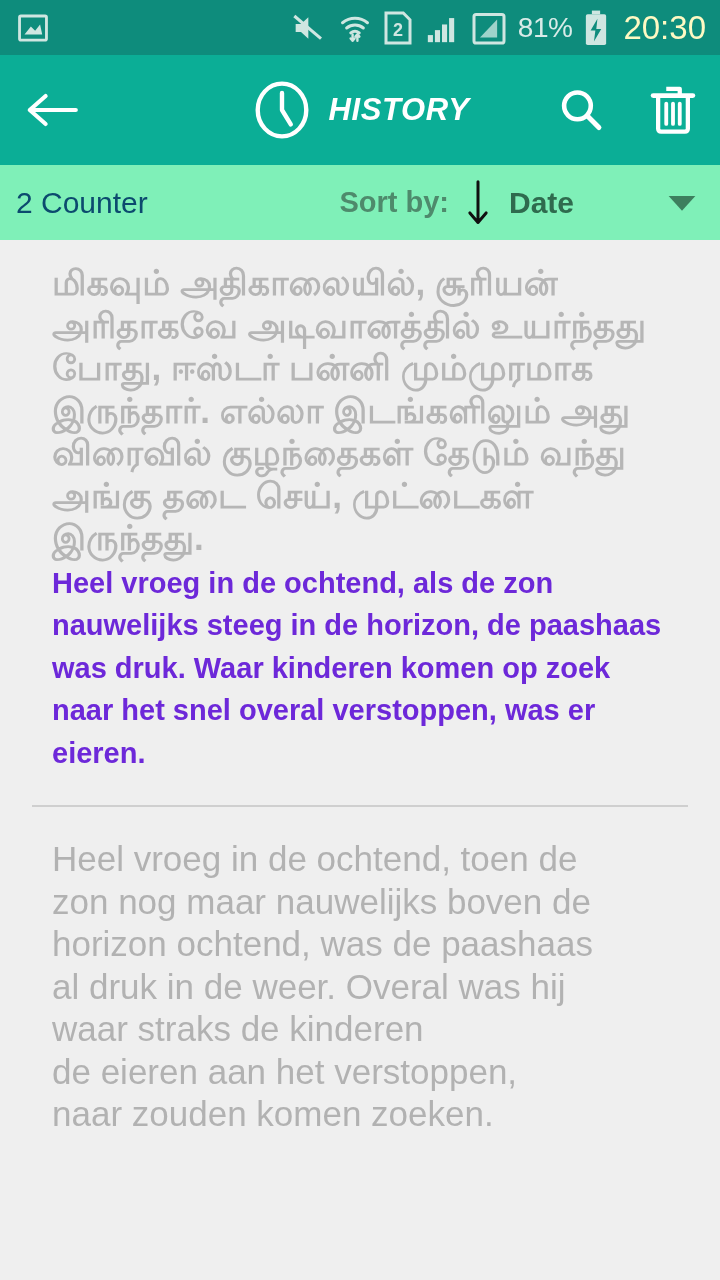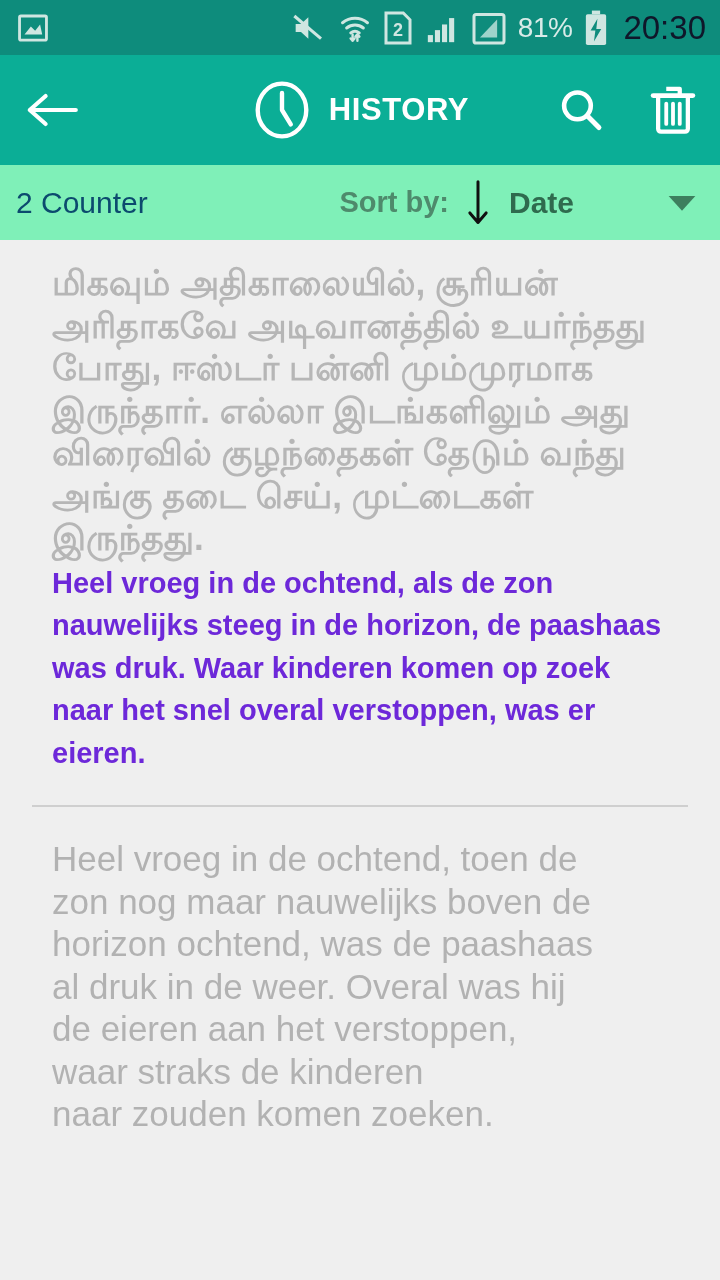--- a/index.html
+++ b/index.html
@@ -19,40 +19,41 @@
     color:#d8ece8;
   }
   .sb-left{ display:flex; align-items:center; }
   .sb-right{ margin-left:auto; display:flex; align-items:center; gap:11px; }
   .sb-ico{ display:flex; align-items:center; justify-content:center; }
   .sb-pct{
     font-size:28px; letter-spacing:-0.5px; color:#d9ebe8;
     font-family:"Liberation Sans", sans-serif;
   }
   .sb-time{
-    font-size:33px; color:#0f172a; letter-spacing:0px; margin-left:3px;
+    font-size:33px; color:#fef9c3; letter-spacing:0px; margin-left:3px;
   }
 
   
   .app-bar{
     height:110px; width:100%;
     background:#0bae96;
     display:flex; align-items:center;
     padding:0 22px 0 24px;
     position:relative;
   }
   .back-btn{ width:56px; height:56px; display:flex; align-items:center; justify-content:center; }
   .title-wrap{
     position:absolute; left:0; right:0;
     display:flex; align-items:center; justify-content:center;
     gap:16px; pointer-events:none;
   }
   .app-title{
     color:#ffffff; font-size:31px; font-weight:bold;
     letter-spacing:0.6px;
+    font-style:italic;
   }
   .bar-actions{ margin-left:auto; display:flex; align-items:center; gap:42px; z-index:3; }
 
   
   .sort-bar{
     height:75px; width:100%;
     background:#7ff0b8;
     display:flex; align-items:center;
     padding:0 22px 0 16px;
   }
@@ -229,19 +230,19 @@
   </div>
 
   <div class="divider"></div>
 
   <div class="entry entry-2">
     <div class="entry-src">
       <span class="nowrap-line">Heel vroeg in de ochtend, toen de</span>
       <span class="nowrap-line">zon nog maar nauwelijks boven de</span>
       <span class="nowrap-line">horizon ochtend, was de paashaas</span>
       <span class="nowrap-line">al druk in de weer. Overal was hij</span>
+      <span class="nowrap-line">waar straks de kinderen</span>
       <span class="nowrap-line">de eieren aan het verstoppen,</span>
-      <span class="nowrap-line">waar straks de kinderen</span>
       <span class="nowrap-line">naar zouden komen zoeken.</span>
     </div>
   </div>
 
 </div>
 
 </body></html>

